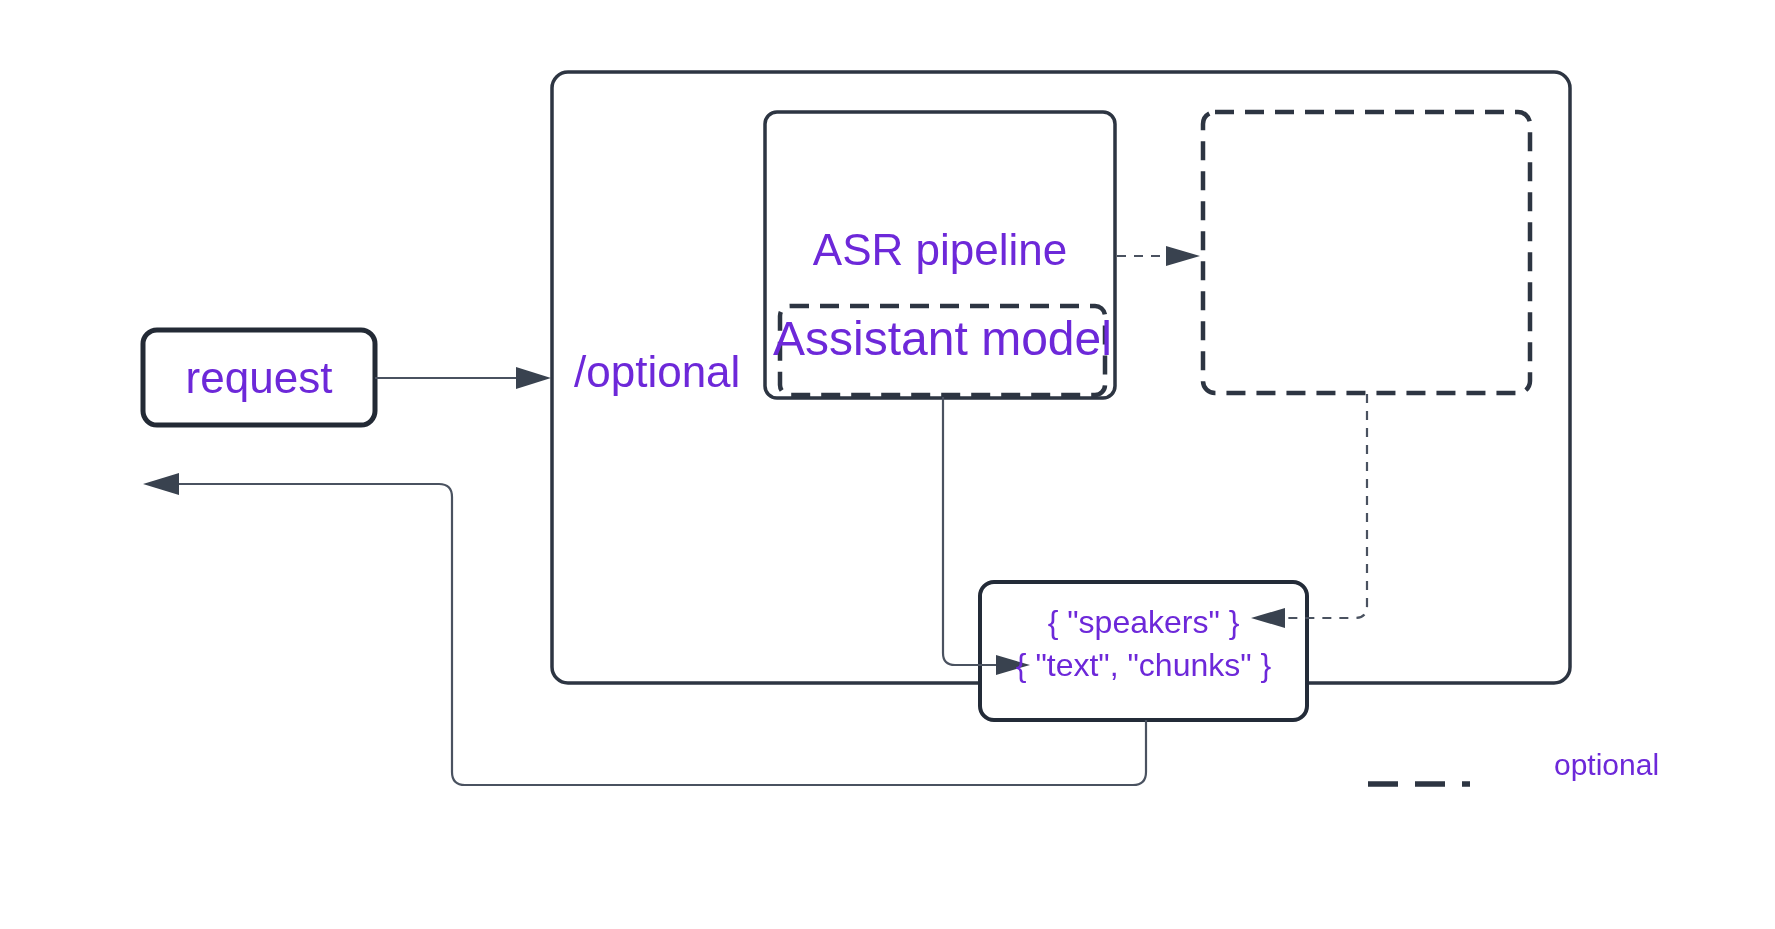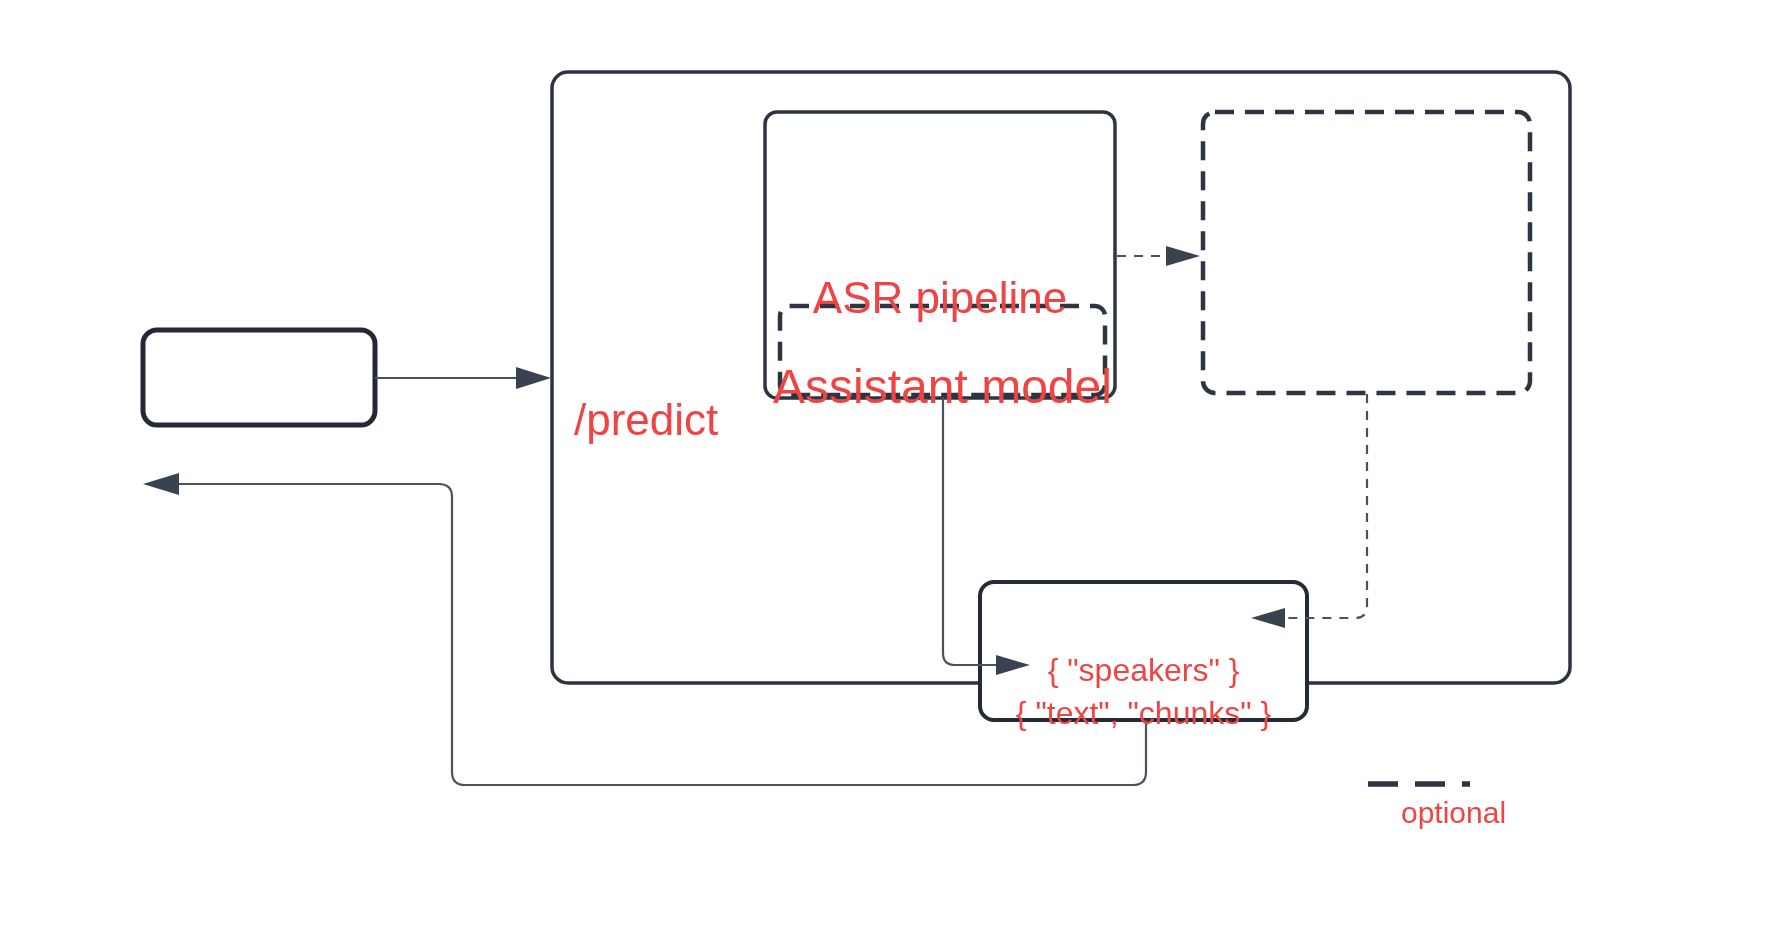--- a/index.html
+++ b/index.html
@@ -22,39 +22,38 @@
     top: 0;
     width: 1775px;
     height: 929px;
   }
   .label {
     position: absolute;
     display: flex;
     align-items: center;
     justify-content: center;
     text-align: center;
-    color: #ef4444;
+    color: #6d28d9;
     white-space: nowrap;
-    margin-top: 48px;
   }
   .label-node { font-size: 44px; line-height: 50px; }
   .label-left {
     justify-content: flex-start;
     text-align: left;
   }
   .multiline { flex-direction: column; }
 
   .request-label   { left: 143px; top: 330px; width: 232px; height: 95px; }
   .predict-label   { left: 574px; top: 350px; height: 44px; }
   .asr-label       { left: 765px; top: 112px; width: 350px; height: 276px; }
   .assistant-label { left: 780px; top: 294px; width: 325px; height: 89px; font-size: 48px; }
   .diar-label      { left: 1203px; top: 112px; width: 327px; height: 281px; }
   .output-line1    { left: 980px; top: 604px; width: 327px; height: 36px; font-size: 32px; }
   .output-line2    { left: 980px; top: 647px; width: 327px; height: 36px; font-size: 32px; }
-  .legend-label    { left: 1401px; top: 744px; font-size: 30px; line-height: 42px;
+  .legend-label    { left: 1554px; top: 744px; font-size: 30px; line-height: 42px;
                      align-items: flex-start; text-align: left; gap: 48px; }
 </style>
 </head>
 <body>
 
 <div class="canvas">
 
   <svg class="diagram-layer" viewBox="0 0 1775 929" xmlns="http://www.w3.org/2000/svg">
 
     <rect x="552" y="72" width="1018" height="611" rx="16" fill="#ffffff" stroke="#2d3542" stroke-width="3.5"></rect>
@@ -90,22 +89,23 @@
     </g>
 
     <g>
       <path d="M 1146 720 V 772 Q 1146 785 1133 785 H 465 Q 452 785 452 772 V 497 Q 452 484 439 484 H 179" fill="none" stroke="#4a5260" stroke-width="2.2"></path>
       <polygon points="143,484 179,473 179,495" fill="#39424f"></polygon>
     </g>
 
     <path d="M 1368 784 H 1470" fill="none" stroke="#2d3542" stroke-width="5.5" stroke-dasharray="30 17"></path>
   </svg>
 
+  <div class="label label-node request-label">request</div>
 
-  <div class="label label-node label-left predict-label">/predict</div>
+  <div class="label label-node label-left predict-label">/optional</div>
 
   <div class="label label-node asr-label">ASR pipeline</div>
 
   <div class="label assistant-label">Assistant model</div>
 
 
   <div class="label output-line1">{ "speakers" }</div>
 
   <div class="label output-line2">{ "text", "chunks" }</div>
 

